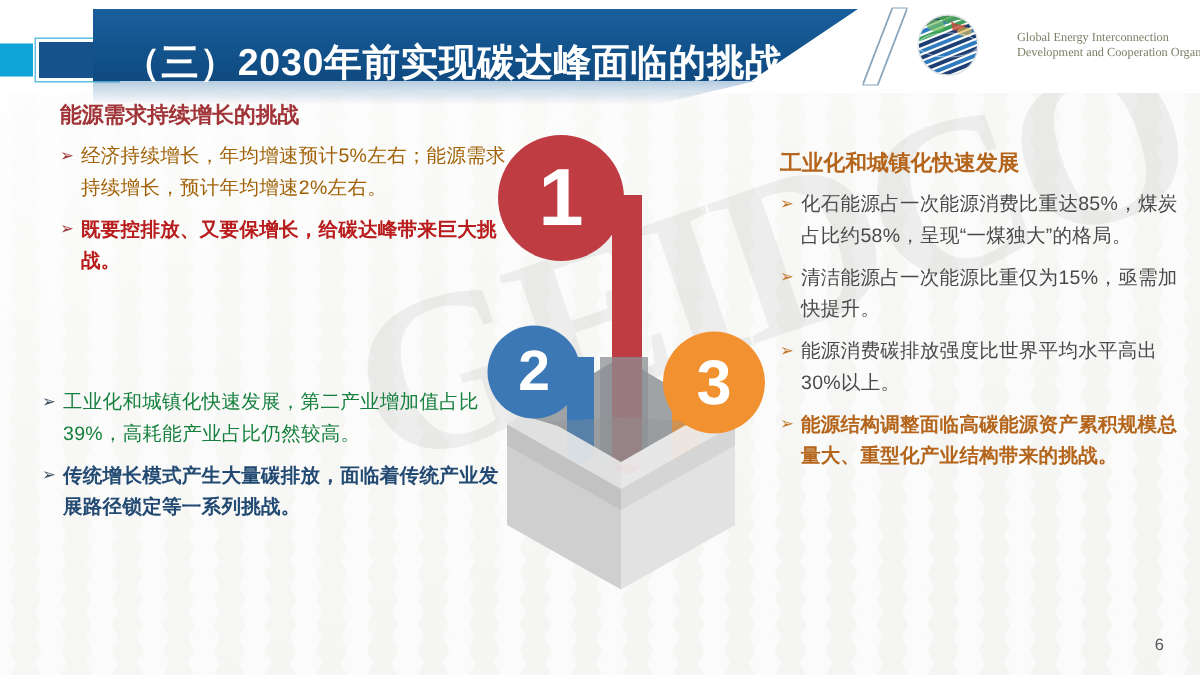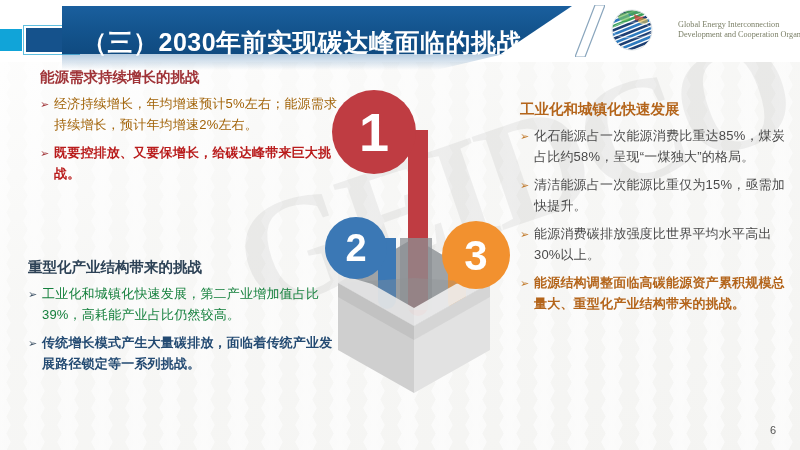--- a/index.html
+++ b/index.html
@@ -254,21 +254,20 @@
       <div class="bullet-mark">➢</div>
       <div class="bullet-text">经济持续增长，年均增速预计5%左右；能源需求持续增长，预计年均增速2%左右。</div>
     </div>
     <div class="bullet-row">
       <div class="bullet-mark">➢</div>
       <div class="bullet-text bold">既要控排放、又要保增长，给碳达峰带来巨大挑战。</div>
     </div>
   </div>
 
   <div class="block" id="block-industry">
-    <div class="blk-head">重型化产业结构带来的挑战</div>
 
     <div class="bullet-row">
       <div class="bullet-mark">➢</div>
       <div class="bullet-text">工业化和城镇化快速发展，第二产业增加值占比39%，高耗能产业占比仍然较高。</div>
     </div>
     <div class="bullet-row">
       <div class="bullet-mark">➢</div>
       <div class="bullet-text bold">传统增长模式产生大量碳排放，面临着传统产业发展路径锁定等一系列挑战。</div>
     </div>
   </div>

